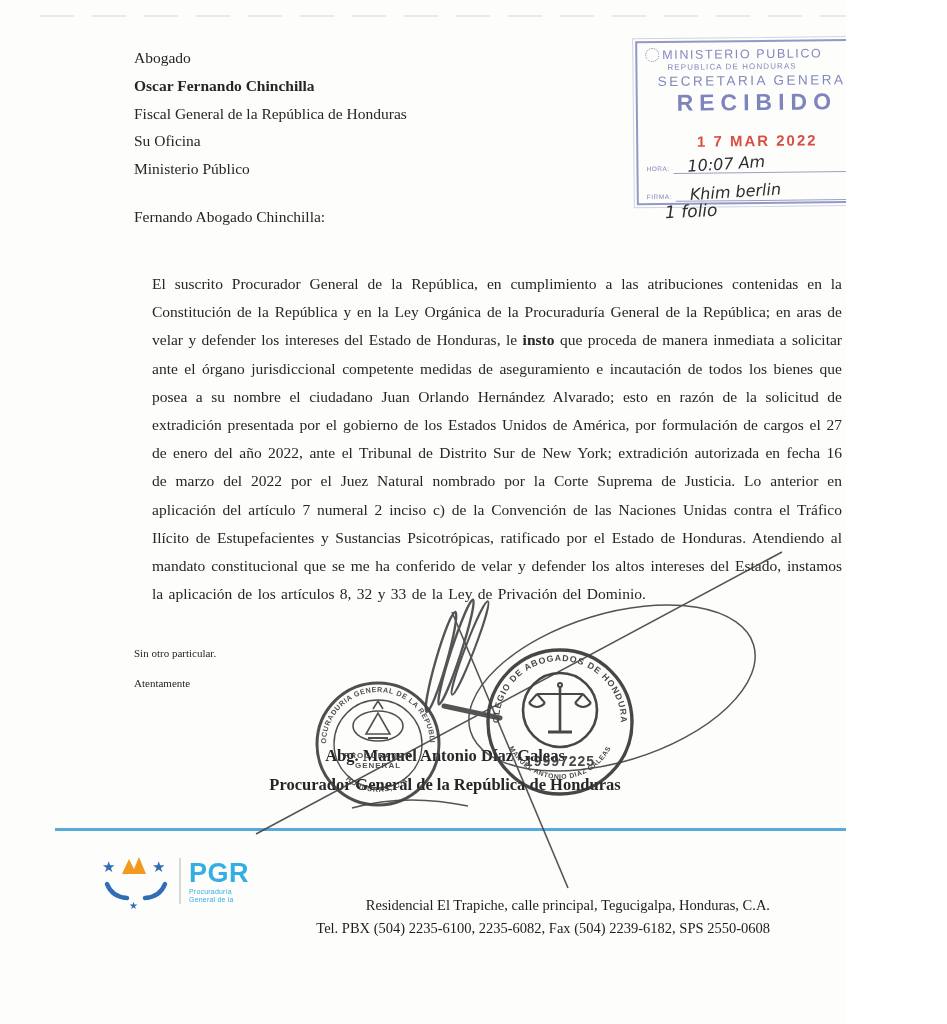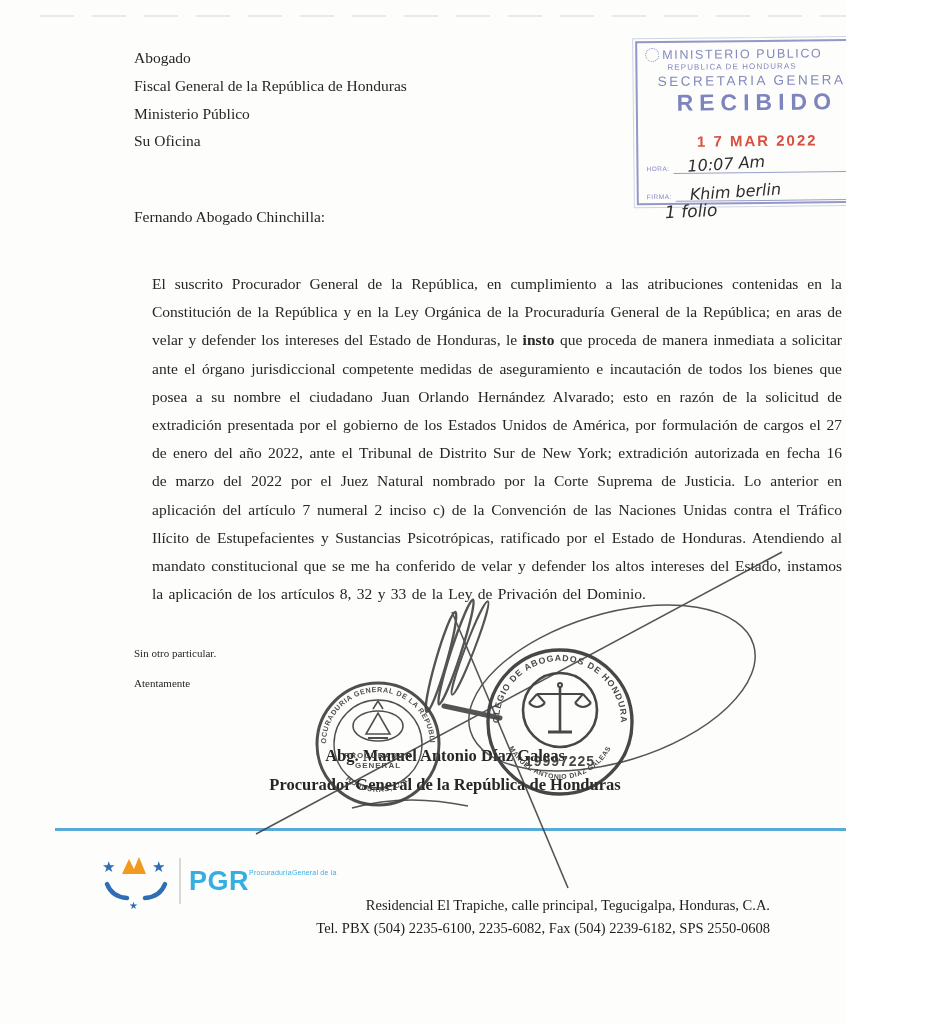--- a/index.html
+++ b/index.html
@@ -53,36 +53,37 @@
   
   .overlay{position:absolute;left:0;top:0;width:947px;height:1024px;z-index:3;pointer-events:none;}
 
   
   .footer-line{position:absolute;left:55px;top:828px;width:890px;height:3px;background:#58aad9;}
   .footer-contact{position:absolute;left:280px;top:852px;width:490px;text-align:right;
     font-size:14.5px;line-height:23px;color:#1d1d1d;margin-top:42px;}
   .pgr-logo{position:absolute;left:101px;top:852px;display:flex;align-items:center;gap:8px;
     font-family:"Liberation Sans",sans-serif;}
   .pgr-divider{width:2px;height:46px;background:#d9d9d9;}
-  .pgr-text{display:flex;flex-direction:row;line-height:1;}
+  .pgr-text{display:flex;flex-direction:column;line-height:1;}
   .pgr-acronym{font-size:27px;font-weight:bold;color:#35aee2;letter-spacing:.5px;}
   .pgr-sub{font-size:7px;color:#35aee2;letter-spacing:.2px;margin-top:1px;}
 </style>
 </head>
 <body>
 
 <div class="page">
 
   <div class="scan-artifact"></div>
 
   <div class="recipient">
     <div>Abogado</div>
+    <div class="bold">Oscar Fernando Chinchilla</div>
     <div>Fiscal General de la República de Honduras</div>
+    <div>Su Oficina</div>
     <div>Ministerio Público</div>
-    <div>Su Oficina</div>
   </div>
 
   <div class="stamp">
     <div class="stamp-row1">
       <span class="stamp-logo"></span>
       <span>MINISTERIO PUBLICO</span>
     </div>
     <div class="stamp-row1b">REPUBLICA DE HONDURAS</div>
     <div class="stamp-row2">SECRETARIA GENERAL</div>
     <div class="stamp-recibido">RECIBIDO</div>

